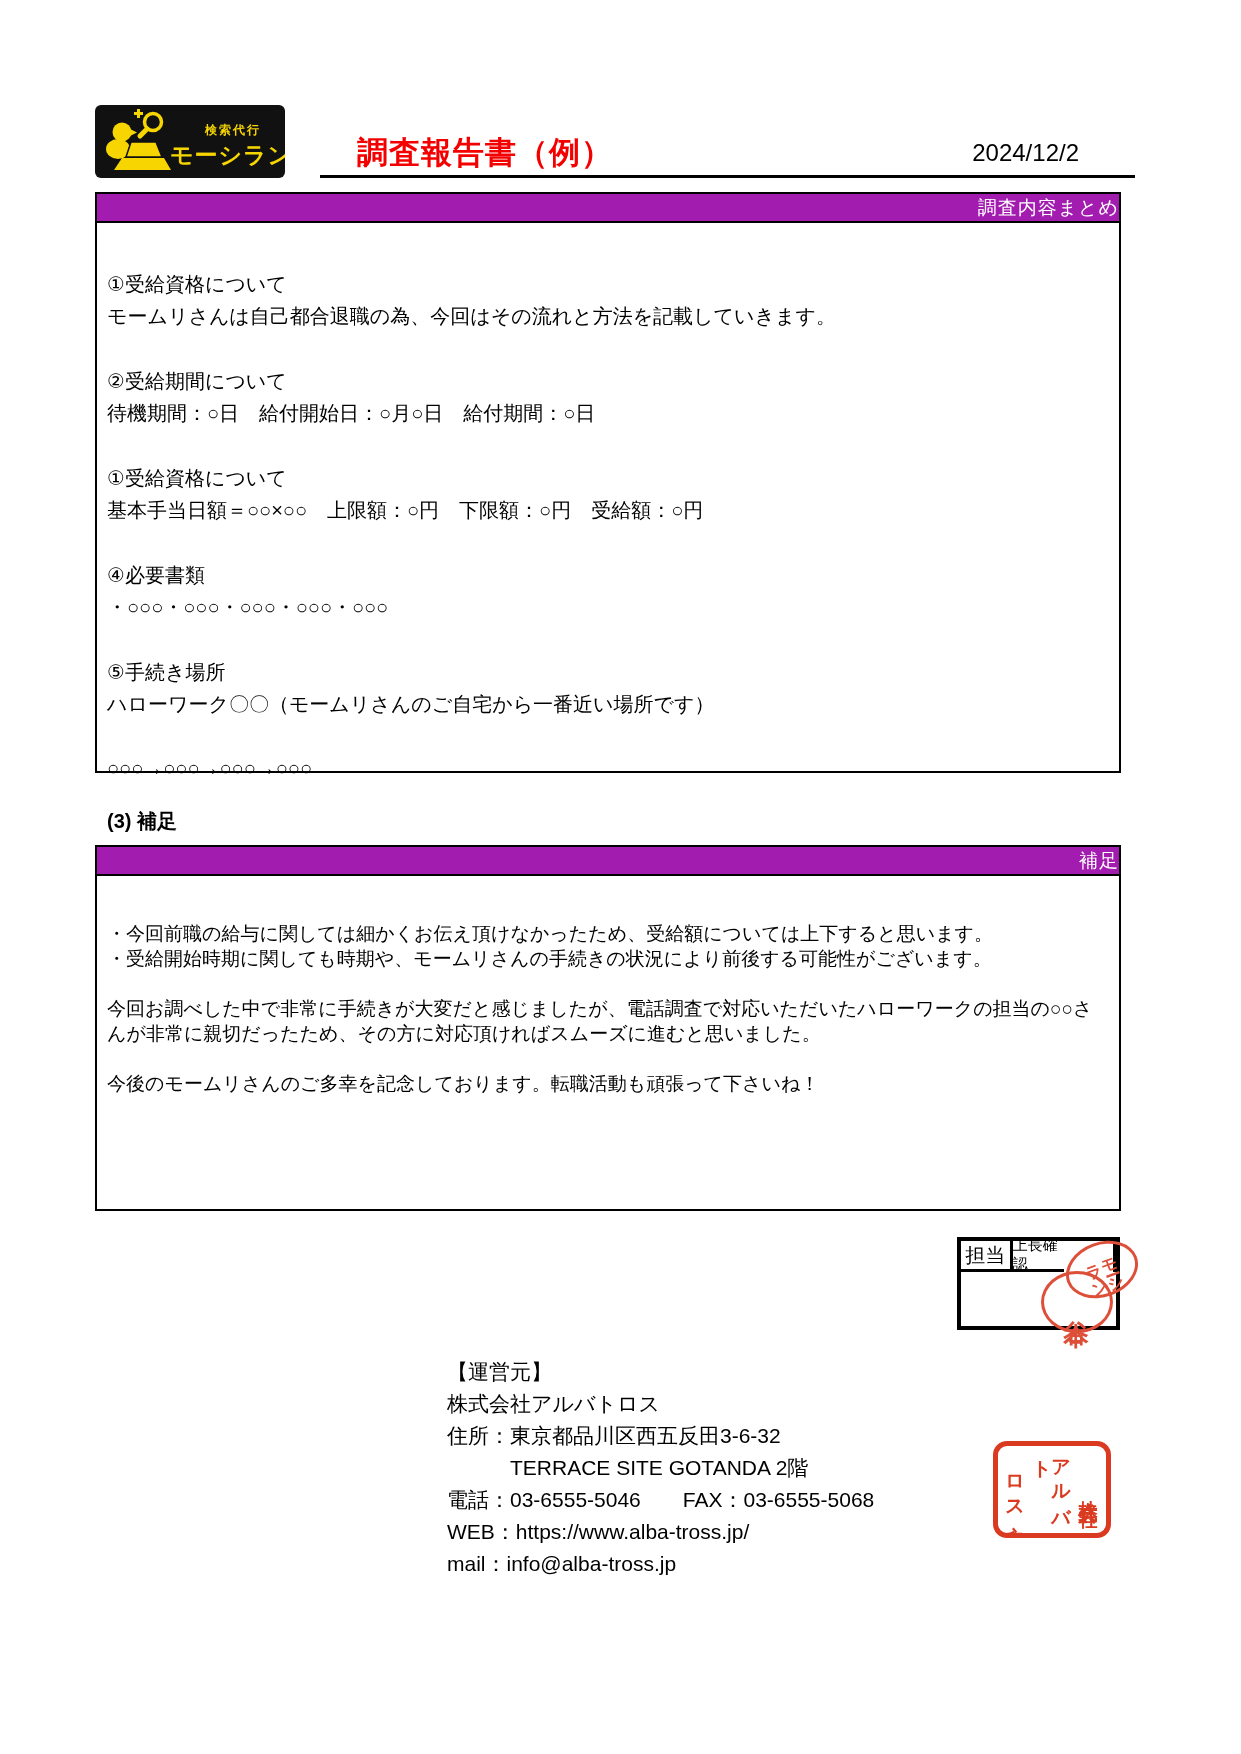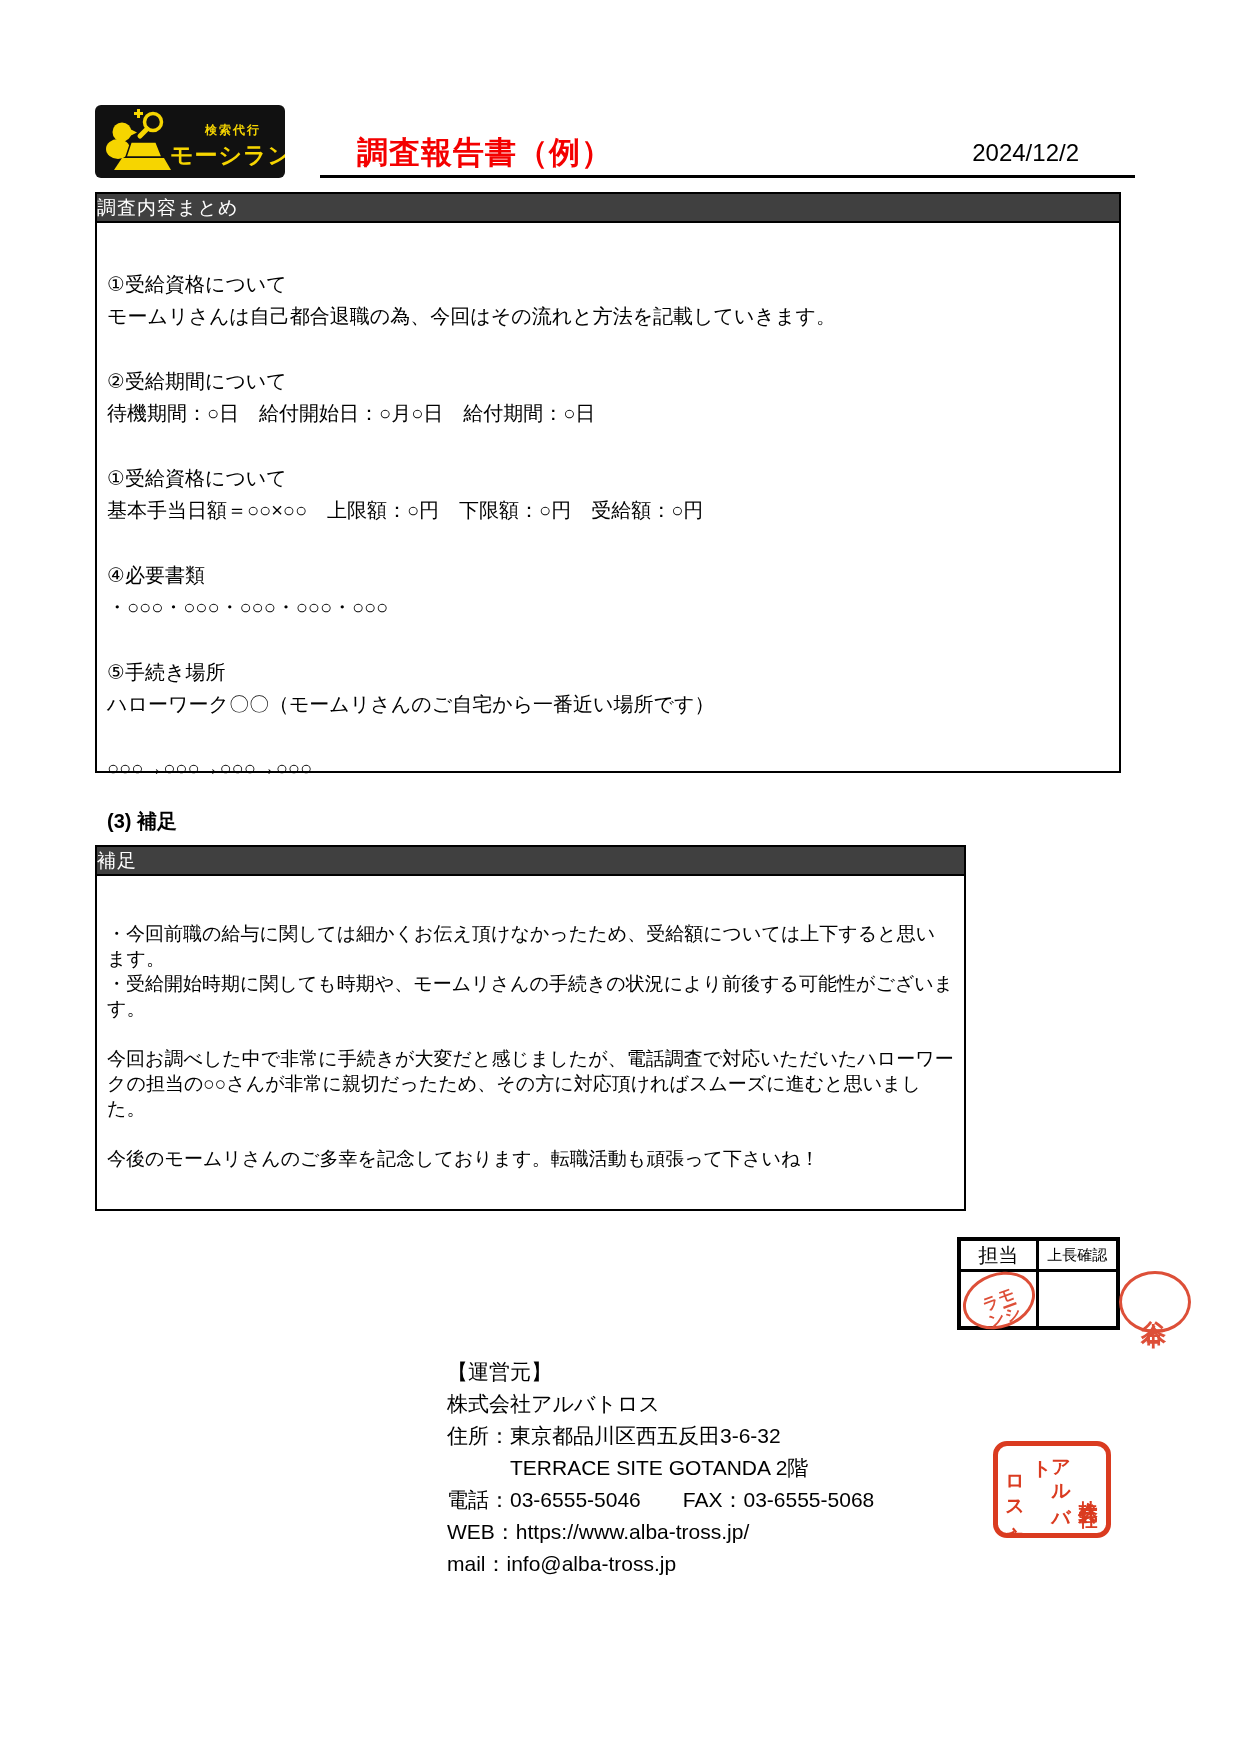--- a/index.html
+++ b/index.html
@@ -8,31 +8,31 @@
     font-family:"Liberation Sans","DejaVu Sans",sans-serif;color:#000;
   }
   .abs{position:absolute;}
   
   .logo{left:95px;top:105px;width:200px;height:73px;}
   .page-title{left:357px;top:132px;font-size:31px;font-weight:800;color:#f40000;letter-spacing:1px;white-space:nowrap;}
   .report-date{left:954px;top:139px;width:125px;font-size:24px;text-align:right;white-space:nowrap;}
   .title-underline{left:320px;top:175px;width:815px;height:3px;background:#000;}
   
   .panel{box-sizing:border-box;border:2px solid #000;background:#fff;}
-  .panel-header{box-sizing:border-box;height:29px;background:#404040;border-bottom:2px solid #000;color:#fff;
-    font-size:19px;line-height:27px;text-align:left;letter-spacing:1px;}
+  .panel-header{box-sizing:border-box;height:29px;background:#a21caf;border-bottom:2px solid #000;color:#fff;
+    font-size:19px;line-height:27px;text-align:right;letter-spacing:1px;}
   .panel-body{box-sizing:border-box;padding:4px 10px;margin-top:41px;}
   .summary-panel{left:95px;top:192px;width:1026px;height:581px;}
   .s-line{font-size:20px;line-height:32.3px;min-height:32.3px;white-space:pre-wrap;}
   .section-label{left:107px;top:808px;font-size:20px;font-weight:bold;}
-  .supplement-panel{left:95px;top:845px;width:871px;height:366px;}
+  .supplement-panel{left:95px;top:845px;width:1026px;height:366px;}
   .p-line{font-size:19px;line-height:25px;min-height:25px;white-space:pre-wrap;}
   
   .approval{left:957px;top:1237px;width:163px;height:93px;box-sizing:border-box;border:4px solid #000;
-    display:grid;grid-template-columns:1fr 1fr;grid-template-rows:31px auto;}
+    display:grid;grid-template-columns:1fr 1fr 1fr;grid-template-rows:31px auto;}
   .ap-cell{box-sizing:border-box;position:relative;}
   .ap-h{display:flex;align-items:center;justify-content:center;border-bottom:3px solid #000;font-weight:500;}
   .ap-h1{border-right:3px solid #000;font-size:20px;}
   .ap-h2{font-size:15px;letter-spacing:0;}
   .ap-b1{border-right:3px solid #000;}
   .stamp{position:absolute;box-sizing:border-box;border:3px solid #dd4f38;border-radius:50%;
     color:#dd4f38;display:flex;align-items:center;justify-content:center;background:transparent;}
   .staff-stamp{left:1px;top:1px;width:74px;height:55px;transform:rotate(-20deg);flex-direction:row-reverse;gap:1px;}
   .staff-stamp span{writing-mode:vertical-rl;font-size:16px;font-weight:bold;line-height:1;}
   .manager-stamp{left:80px;top:-1px;width:72px;height:62px;}

